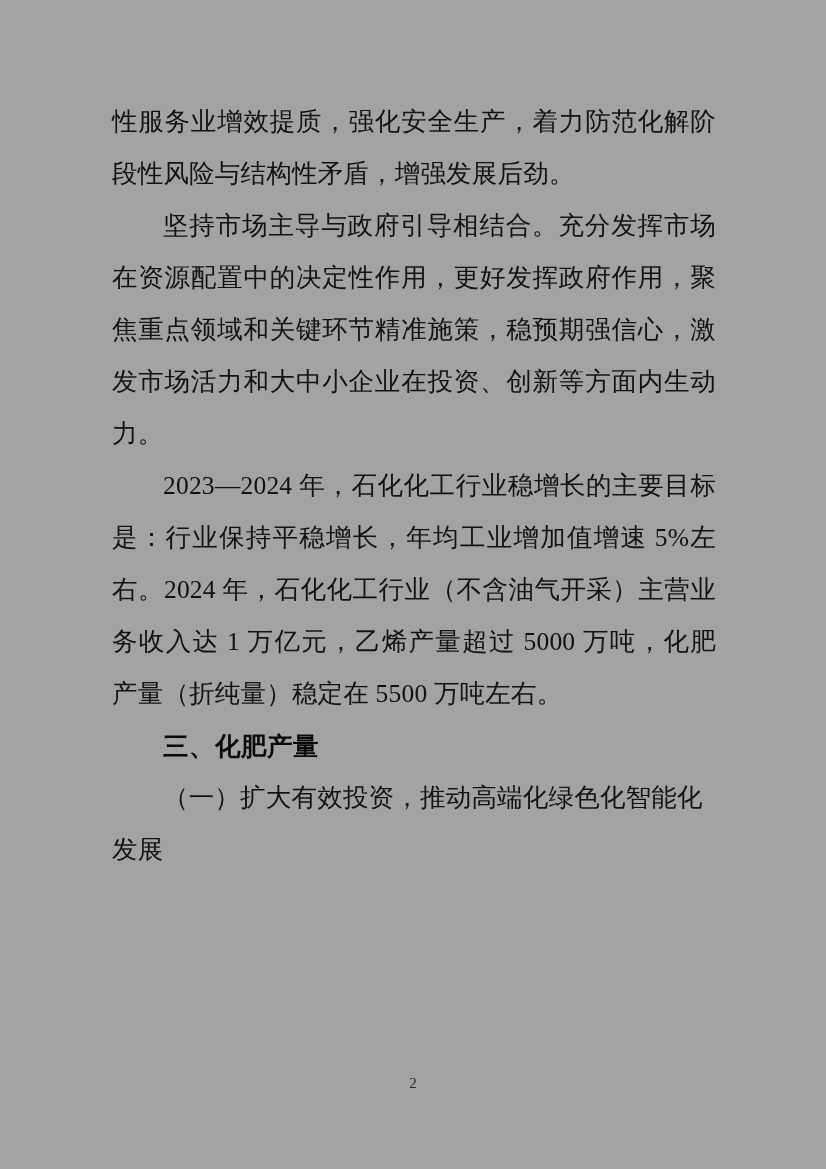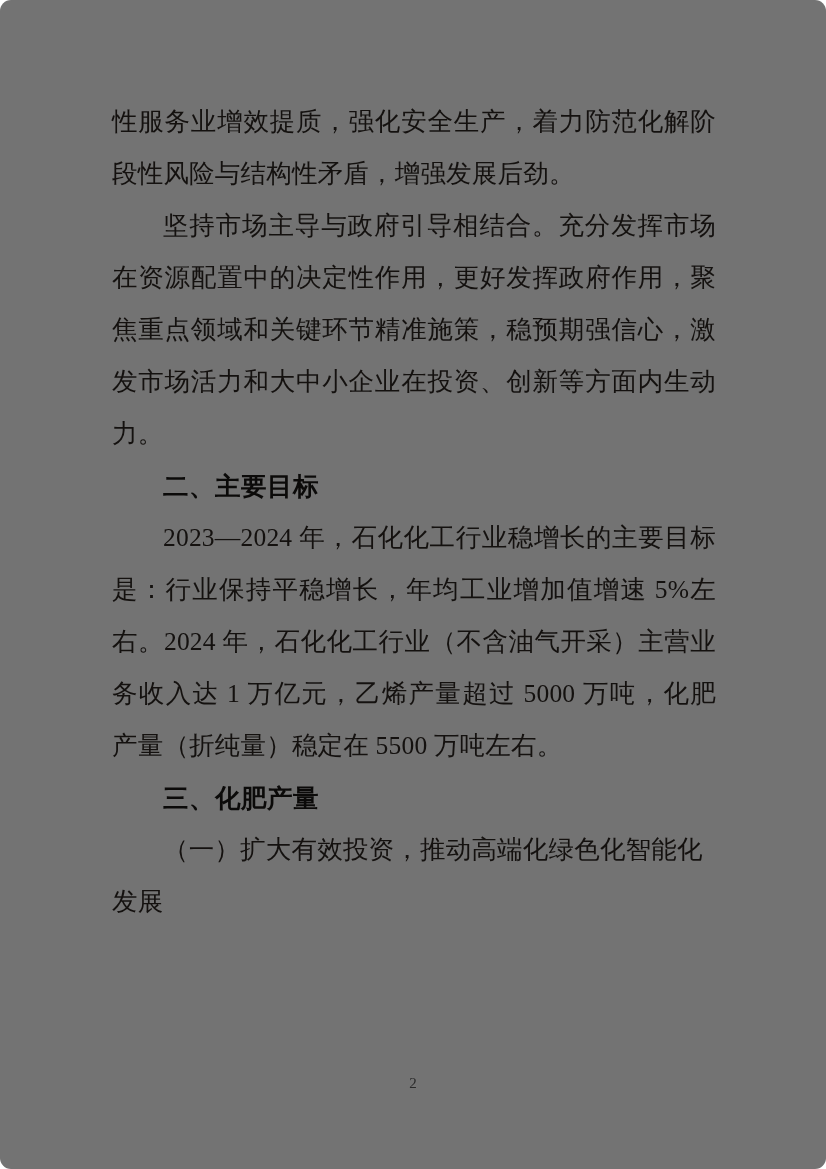--- a/index.html
+++ b/index.html
@@ -16,22 +16,21 @@
     color: #111111;
     -webkit-font-smoothing: antialiased;
   }
 
   #page {
     position: absolute;
     left: 0;
     top: 0;
     width: 826px;
     height: 1169px;
-    background: #737373;
-    border-radius: 11px;
+    background: #a3a3a3;
   }
 
   #content {
     position: absolute;
     left: 112px;
     top: 96px;
     width: 604px;
   }
 
   
@@ -96,21 +95,20 @@
 
 <div id="page">
 
   <div id="content">
 
     <p class="para no-indent">性服务业增效提质，强化安全生产，着力防范化解阶段性风险与结构性矛盾，增强发展后劲。</p>
 
 
     <p class="para">坚持市场主导与政府引导相结合。充分发挥市场在资源配置中的决定性作用，更好发挥政府作用，聚焦重点领域和关键环节精准施策，稳预期强信心，激发市场活力和大中小企业在投资、创新等方面内生动力。</p>
 
-    <h2 class="heading">二、主要目标</h2>
 
     <p class="para">2023—2024 年，石化化工行业稳增长的主要目标是：行业保持平稳增长，年均工业增加值增速 5%左右。2024 年，石化化工行业（不含油气开采）主营业务收入达 1 万亿元，乙烯产量超过 5000 万吨，化肥产量（折纯量）稳定在 5500 万吨左右。</p>
 
     <h2 class="heading">三、化肥产量</h2>
 
     <p class="subheading">（一）扩大有效投资，推动高端化绿色化智能化发展</p>
 
   </div>
 
   <div id="footer">

